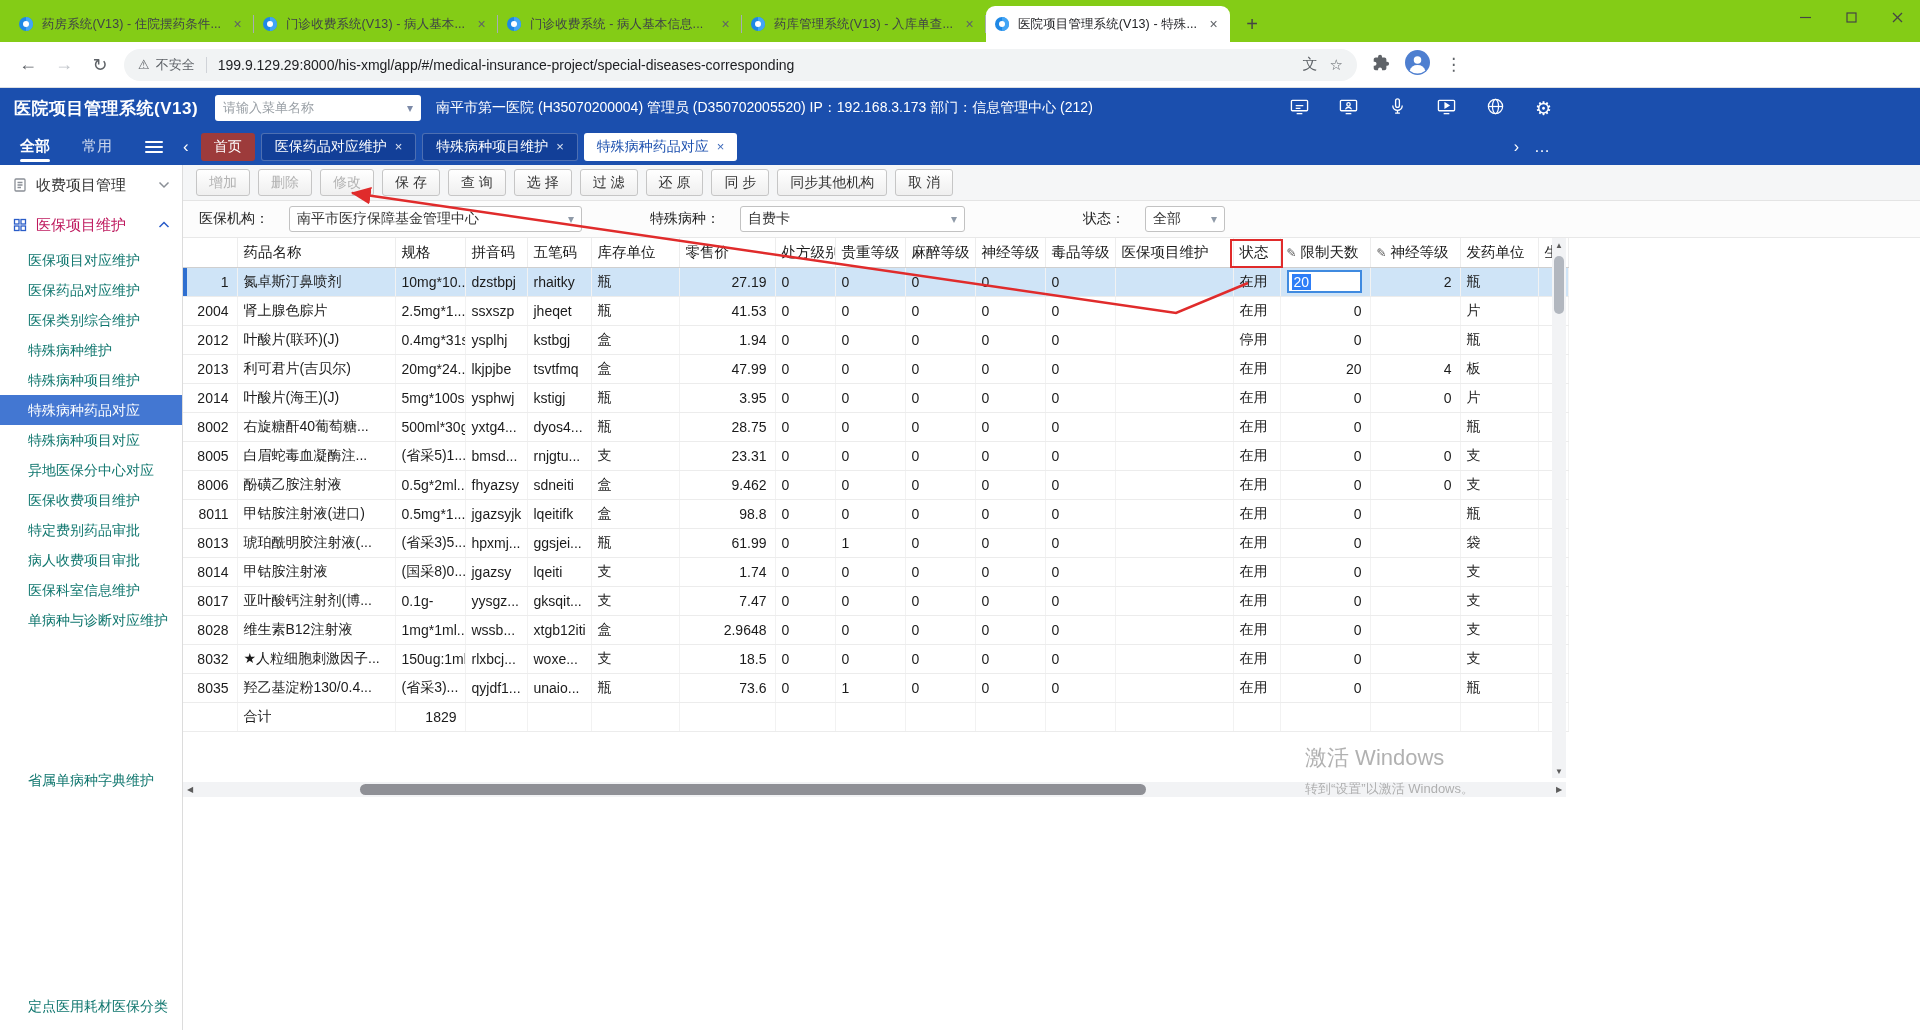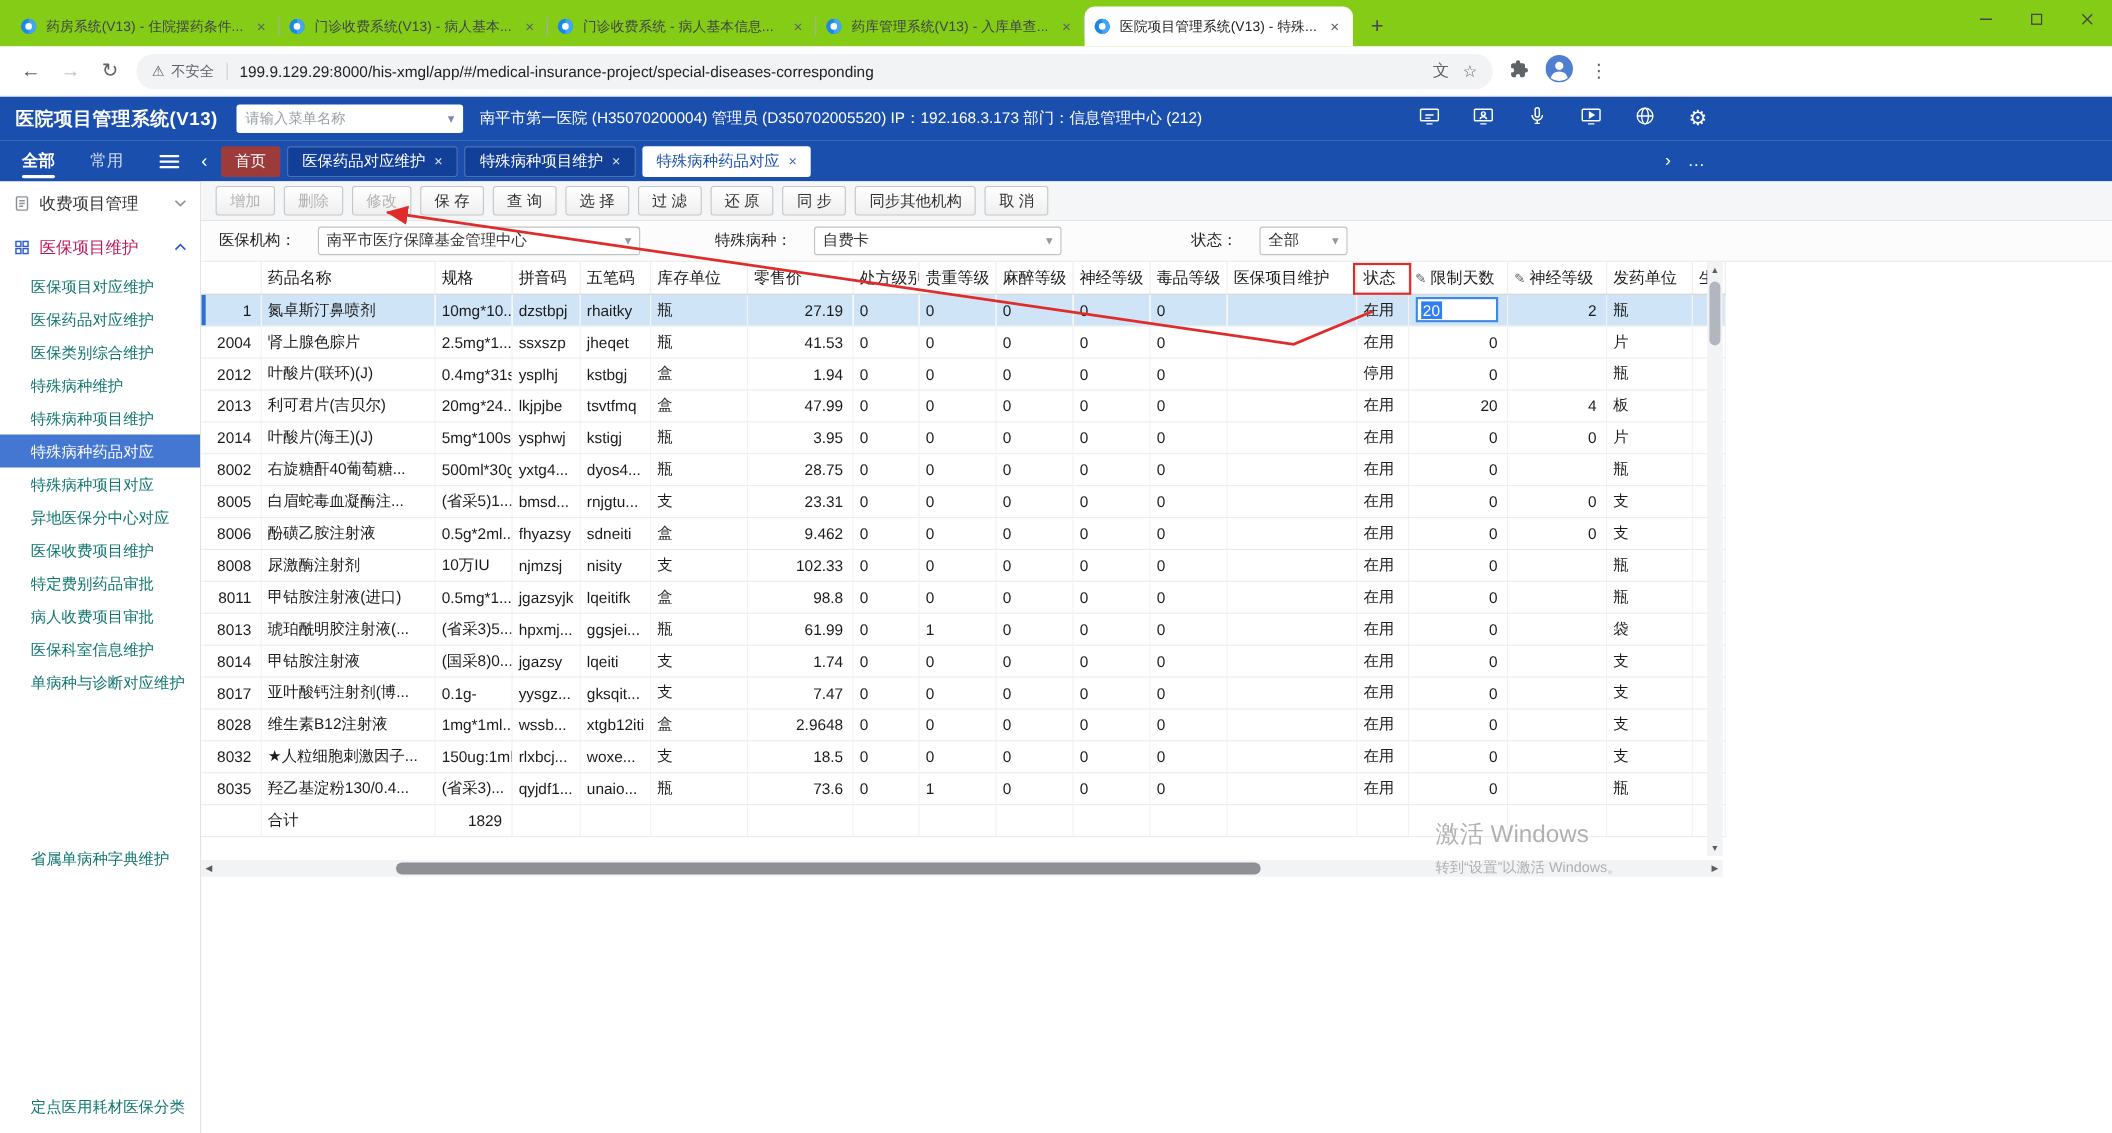--- a/index.html
+++ b/index.html
@@ -607,40 +607,20 @@
               <td>0</td>
               <td>0</td>
               <td></td>
               <td>在用</td>
               <td class="ar">0</td>
               <td class="ar">0</td>
               <td>支</td>
               <td></td>
             </tr>
             <tr>
-              <td class="ar">8008</td>
-              <td>尿激酶注射剂</td>
-              <td>10万IU</td>
-              <td>njmzsj</td>
-              <td>nisity</td>
-              <td>支</td>
-              <td class="ar">102.33</td>
-              <td>0</td>
-              <td>0</td>
-              <td>0</td>
-              <td>0</td>
-              <td>0</td>
-              <td></td>
-              <td>在用</td>
-              <td class="ar">0</td>
-              <td class="ar"></td>
-              <td>瓶</td>
-              <td></td>
-            </tr>
-            <tr>
               <td class="ar">8011</td>
               <td>甲钴胺注射液(进口)</td>
               <td>0.5mg*1...</td>
               <td>jgazsyjk</td>
               <td>lqeitifk</td>
               <td>盒</td>
               <td class="ar">98.8</td>
               <td>0</td>
               <td>0</td>
               <td>0</td>

